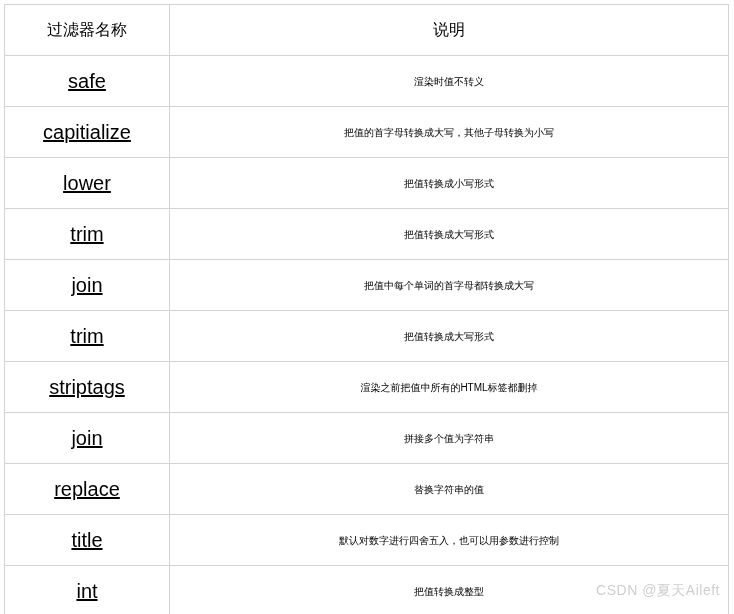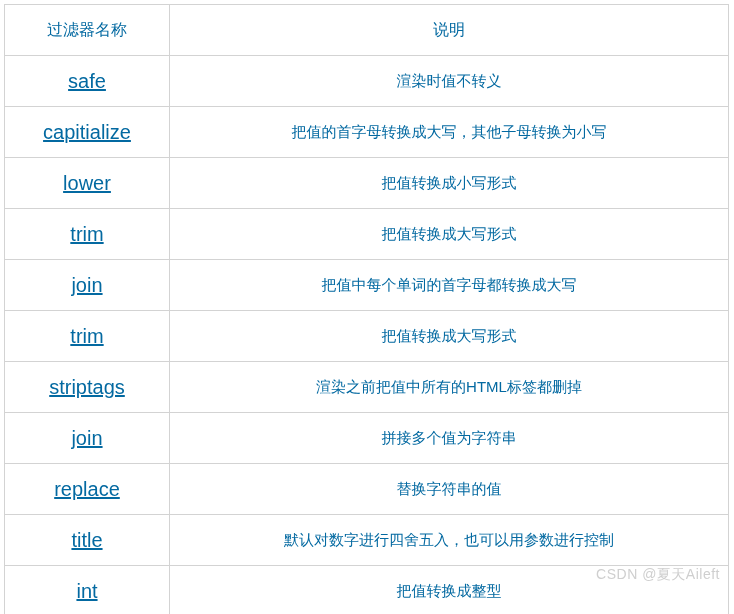--- a/index.html
+++ b/index.html
@@ -32,38 +32,38 @@
   .filter-table col.col-name { width: 165px; }
   .filter-table col.col-desc { width: 559px; }
 
   .filter-table th,
   .filter-table td {
     border: 1px solid #d3d3d3;
     height: 50px;
     padding: 0 6px;
     text-align: center;
     vertical-align: middle;
-    color: #0369a1;
+    color: #000000;
     font-weight: normal;
     line-height: 1.3;
   }
   .filter-table th {
     font-size: 16px;
   }
   .cell-name {
     font-size: 20px;
     text-decoration: underline;
   }
   .cell-desc {
-    font-size: 15px;
+    font-size: 10px;
   }
   .watermark {
     position: absolute;
     right: 14px;
-    bottom: 30px;
+    bottom: 14px;
     font-size: 14px;
     color: #cfcfcf;
     letter-spacing: 0.5px;
     white-space: nowrap;
     pointer-events: none;
     user-select: none;
   }
 </style>
 </head>
 <body>

